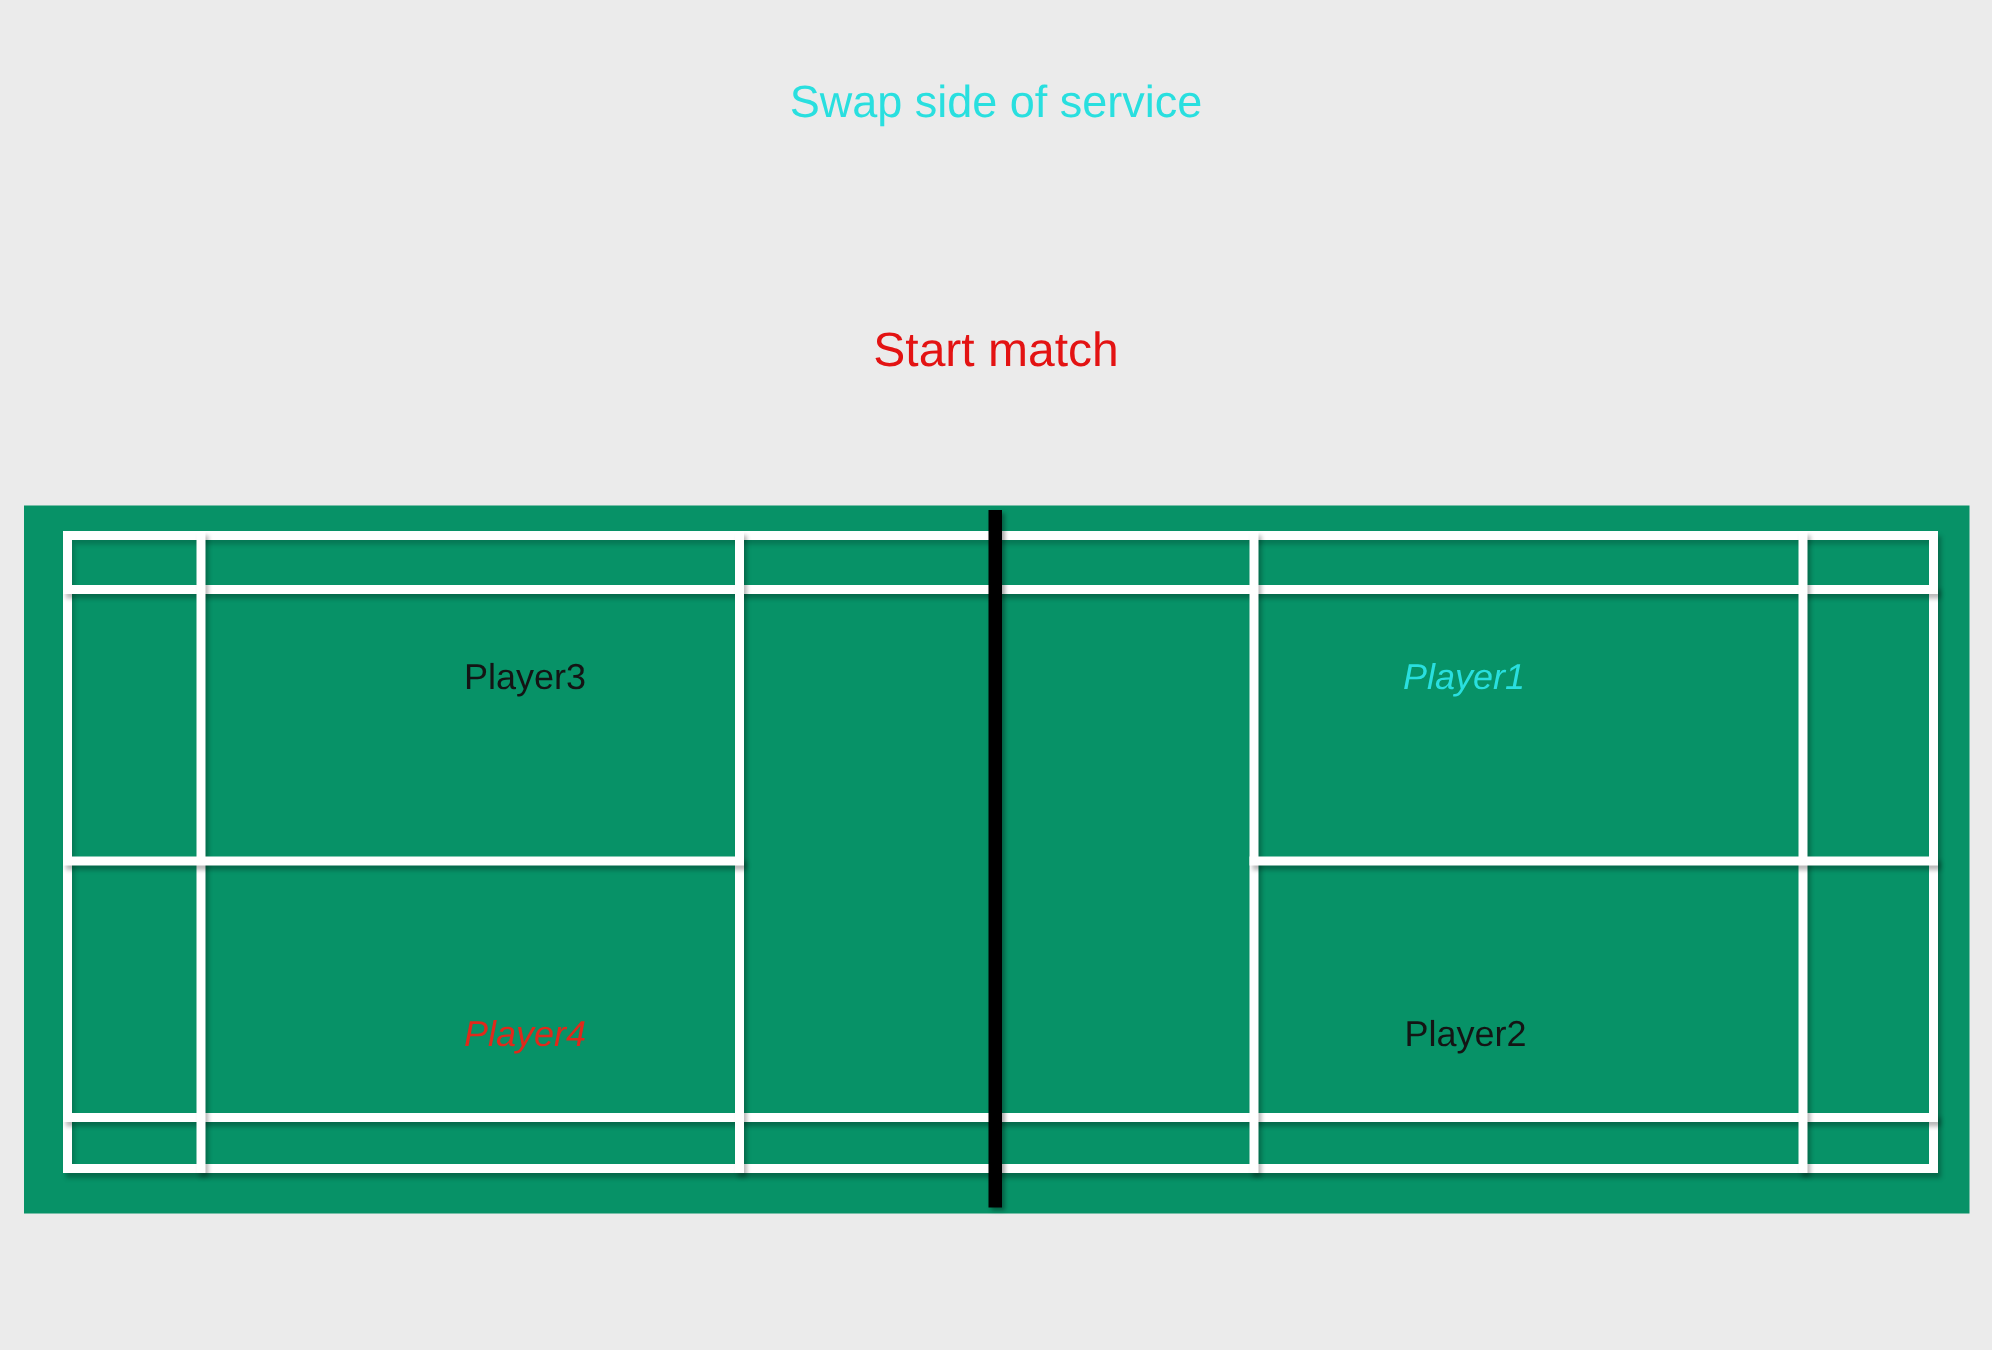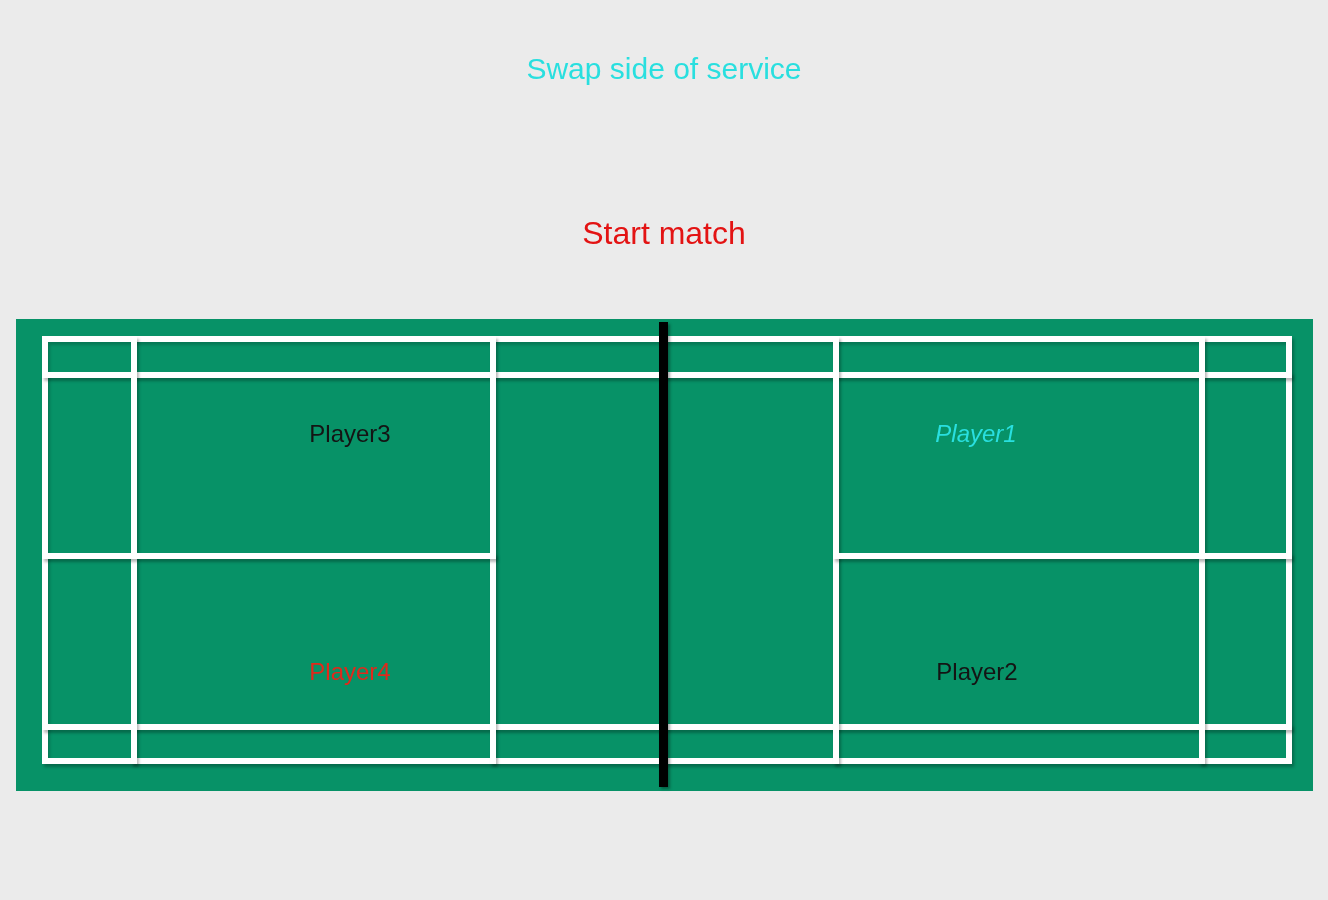--- a/index.html
+++ b/index.html
@@ -29,21 +29,21 @@
     color: var(--accent-cyan, #29dfdf);
   }
   .start-btn {
     top: 215px;
     font-size: 32px;
     color: var(--action-red, #e31313);
   }
   .court {
     position: absolute;
     left: 16px;
-    top: 319px;
+    top: 337px;
     width: 1297px;
     height: 472px;
     background: var(--court-green, #079267);
   }
   .line {
     position: absolute;
     background: var(--line-white, #ffffff);
     box-shadow: 2px 3px 3px rgba(0,0,0,0.28);
   }
   .outer-boundary {
@@ -79,21 +79,21 @@
   .player-label {
     position: absolute;
     transform: translate(-50%, -50%);
     font-size: 24px;
     white-space: nowrap;
     cursor: pointer;
     user-select: none;
   }
   .p-top-left     { left: 334px; top: 115px; }
   .p-top-right    { left: 960px; top: 115px; }
-  .p-bottom-left  { left: 334px; top: 353px; }
+  .p-bottom-left  { left: 334px; top: 353px; font-style: italic; }
   .p-bottom-right { left: 961px; top: 353px; }
 </style>
 </head>
 <body>
 
 <div class="action-label swap-btn">Swap side of service</div>
 
 <div class="action-label start-btn">Start match</div>
 
 <div class="court">

